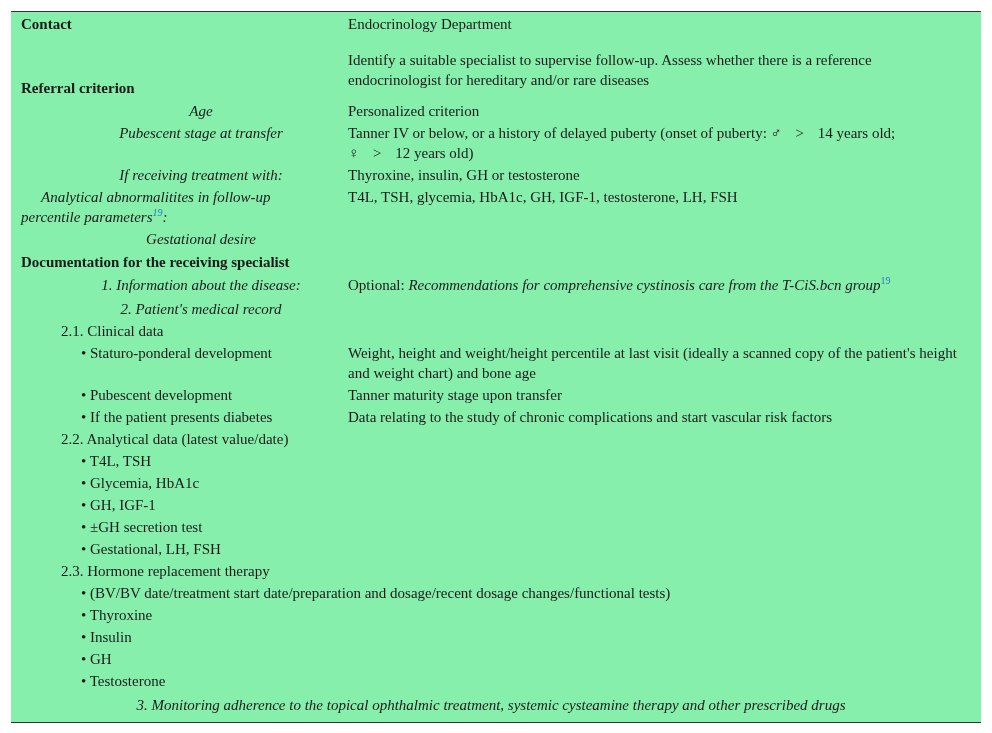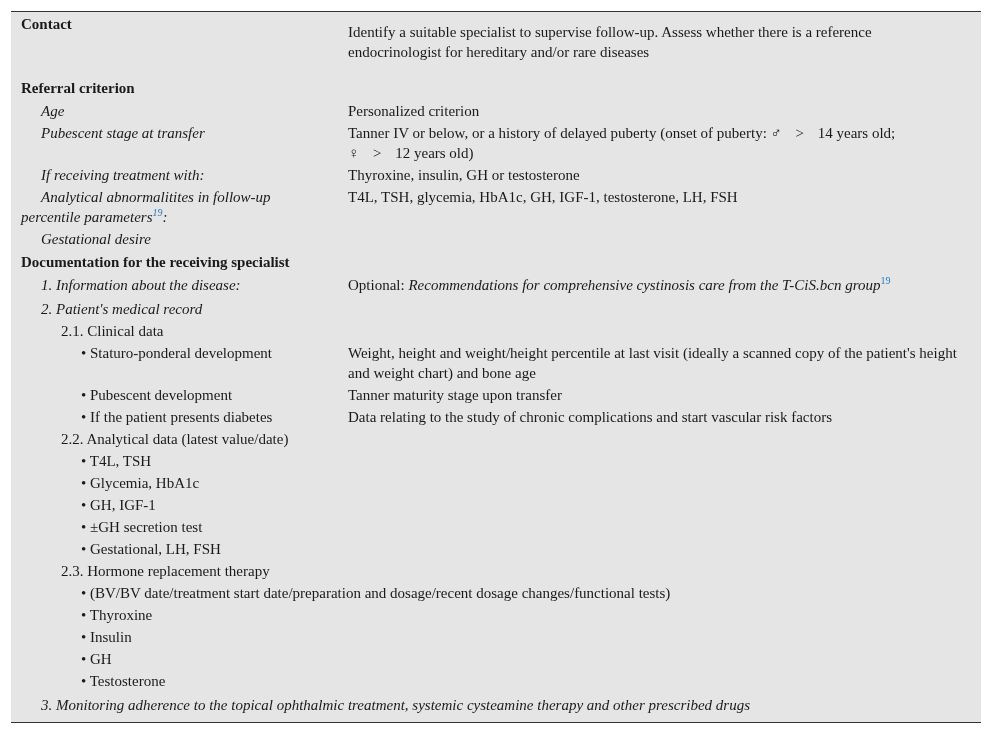--- a/index.html
+++ b/index.html
@@ -1,39 +1,40 @@
 <!DOCTYPE html>
 <html><head>
 <meta charset="utf-8">
 <style>
   html, body { margin: 0; padding: 0; background: #ffffff; }
   body { width: 992px; height: 733px; position: relative; overflow: hidden;
          font-family: "Liberation Serif", "DejaVu Serif", serif; font-size: 15px; color: #1a1a1a; }
   .tbl { position: absolute; left: 11px; top: 11px; width: 970px; height: 710px;
-         background: #e5e5e5; border-top: 1px solid #333; border-bottom: 1px solid #333; }
+         background: #86efac; border-top: 1px solid #333; border-bottom: 1px solid #333; }
   .row { position: absolute; left: 0; width: 970px; }
   .c1 { position: absolute; left: 10px; width: 320px; line-height: 20px; }
   .c2 { position: absolute; left: 337px; width: 620px; line-height: 20px; }
   .b { font-weight: bold; }
   .i { font-style: italic; }
-  .ind1 { padding-left: 20px; }
+  .ind1 { padding-left: 20px; text-align: center; }
   .ind2 { padding-left: 40px; }
   .ind3 { padding-left: 60px; }
   .sup { color: #2a7ab8; font-size: 10px; vertical-align: super; line-height: 0; }
   .sym { display: inline-block; }
 </style>
 </head>
 <body>
 
 <div class="tbl">
 
   <div class="row" style="top:2px">
     <div class="c1 b">Contact</div>
     <div class="c2">
-      <div style="margin-top:8px">Identify a suitable specialist to supervise follow-up. Assess whether there is a reference endocrinologist for hereditary and/or rare diseases</div>
+      <div>Endocrinology Department</div>
+      <div style="margin-top:16px">Identify a suitable specialist to supervise follow-up. Assess whether there is a reference endocrinologist for hereditary and/or rare diseases</div>
     </div>
   </div>
 
   <div class="row" style="top:66px">
     <div class="c1 b">Referral criterion</div>
   </div>
 
   <div class="row" style="top:89px">
     <div class="c1 i ind1">Age</div>
     <div class="c2">Personalized criterion</div>

